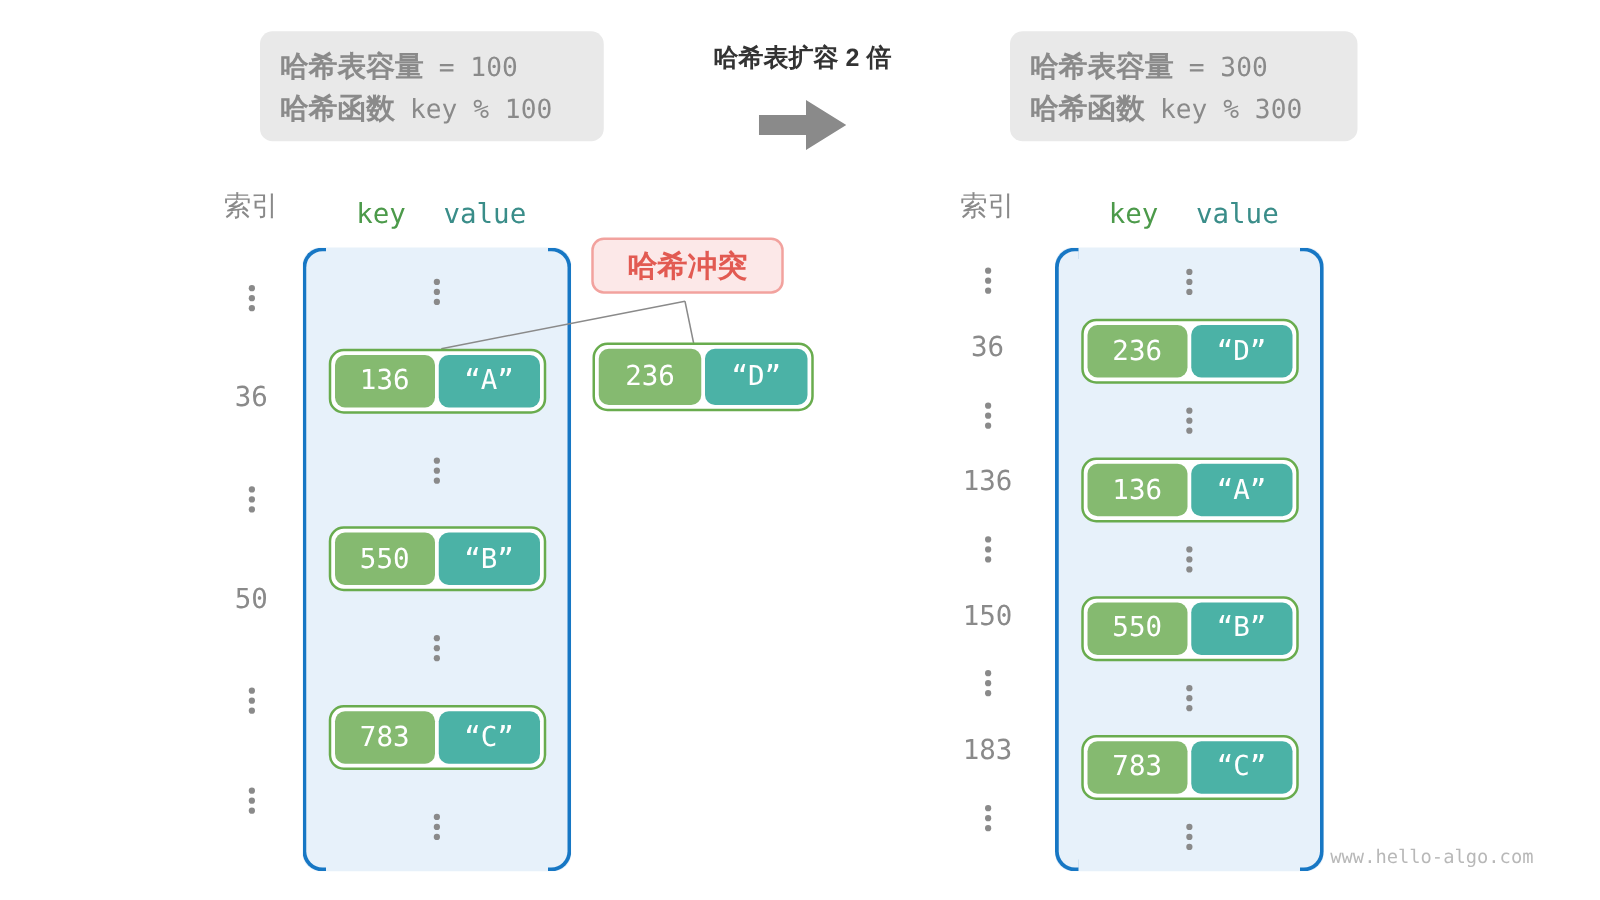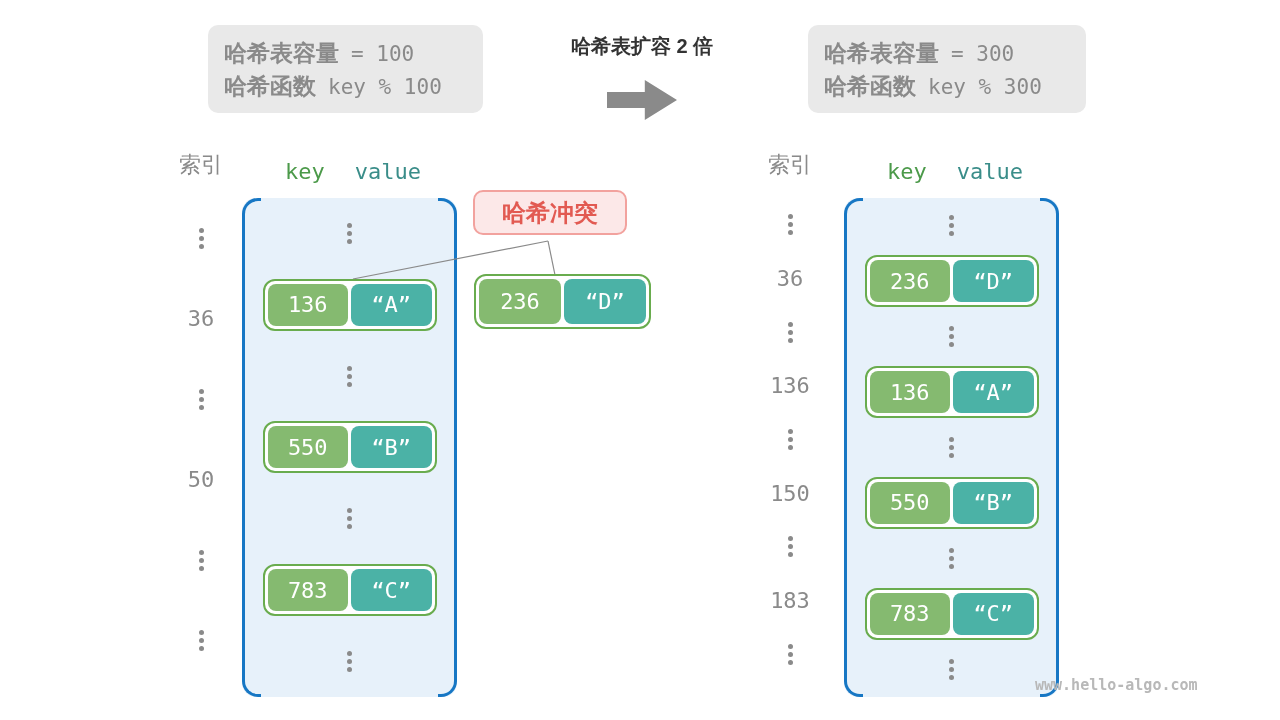--- a/index.html
+++ b/index.html
@@ -65,23 +65,23 @@
   
   .collision-label { position:absolute; left:473px; top:190px; width:154px; height:45px;
           background:var(--collision_bg,#fce8e8); border:2px solid var(--collision_border,#f2a29e);
           border-radius:10px; display:flex; align-items:center; justify-content:center;
           font-weight:700; font-size:24px; color:var(--collision_text,#e25a52); }
 
   
   .overlay { position:absolute; left:0; top:0; pointer-events:none; z-index:1; }
   .overlay line { stroke:var(--line,#8a8a8a); stroke-width:1.2; }
 
-  .watermark { position:absolute; left:1035px; top:676px; width:165px; text-align:left;
+  .watermark { position:absolute; left:1063px; top:676px; width:165px; text-align:center;
           font-family:"DejaVu Sans Mono","Liberation Mono",monospace;
-          font-size:15px; color:var(--watermark,#b8b8b8);font-weight:bold; }
+          font-size:15px; color:var(--watermark,#b8b8b8); }
 </style>
 </head>
 <body>
 
 <div class="cap-box" style="left:208px; top:25px; width:275px; height:88px;">
   <div class="cap-line">
     <span class="cap-label">哈希表容量</span>
     <span class="cap-code">= 100</span>
   </div>
   <div class="cap-line">

